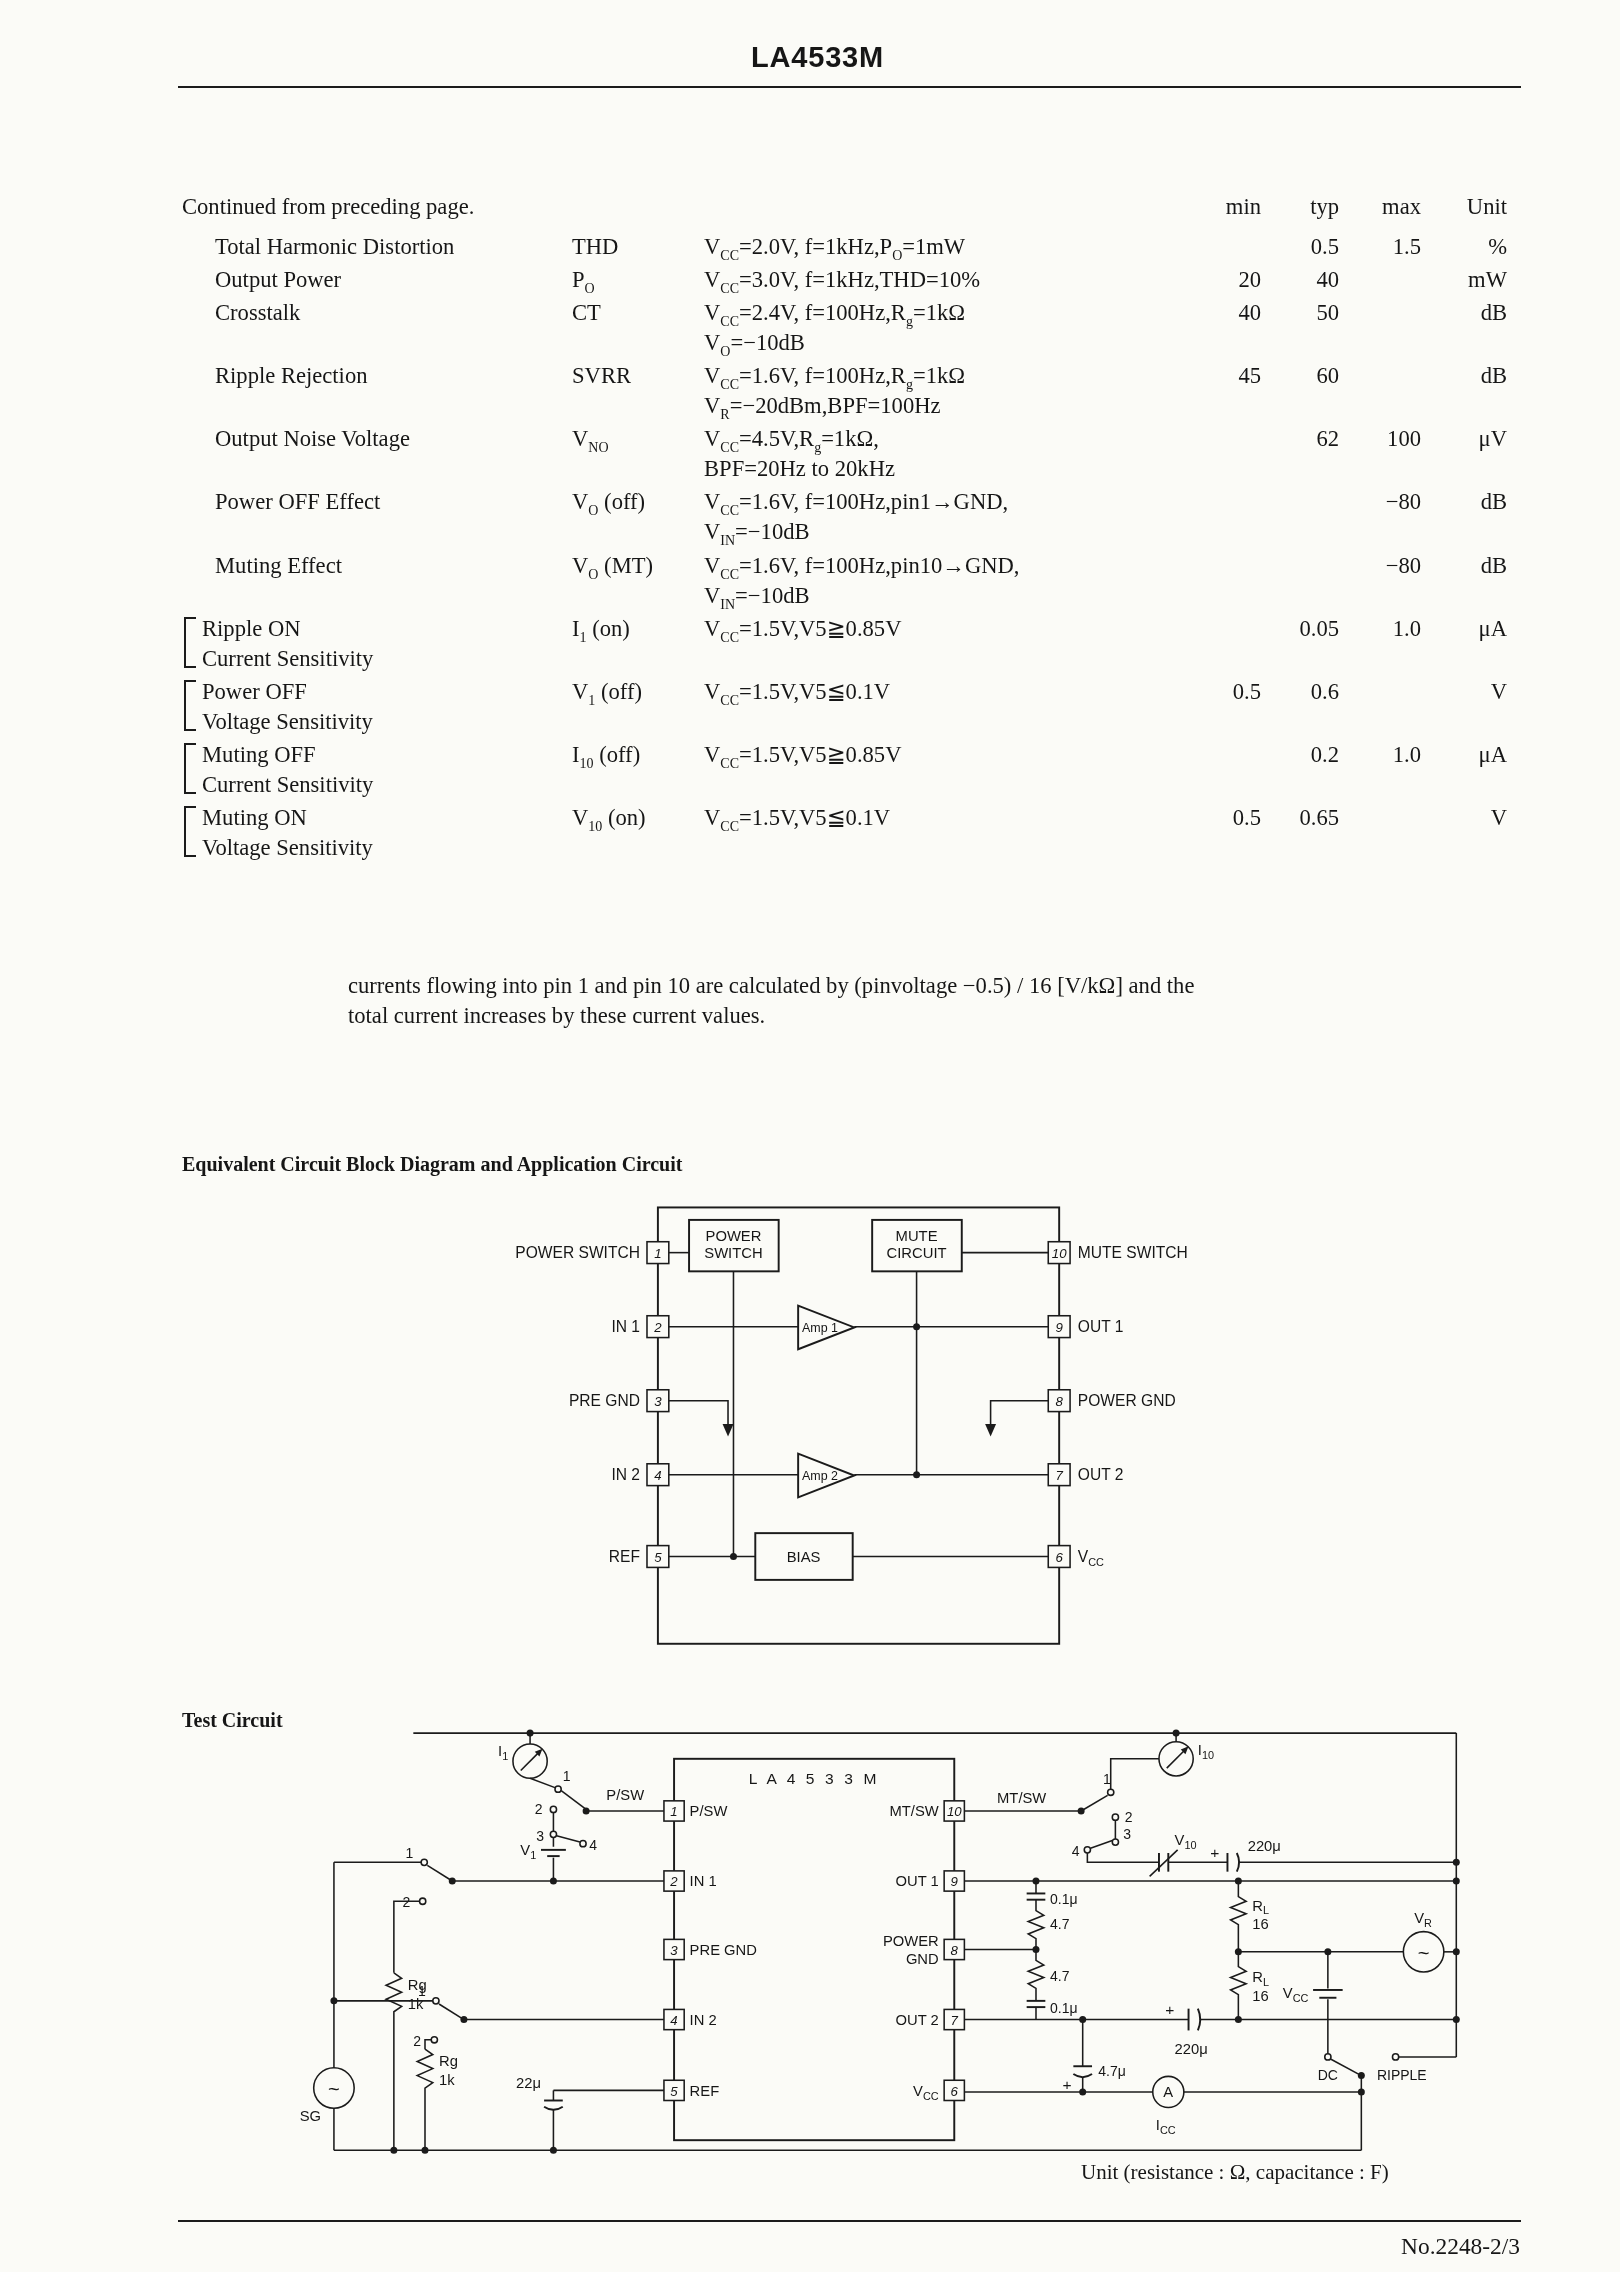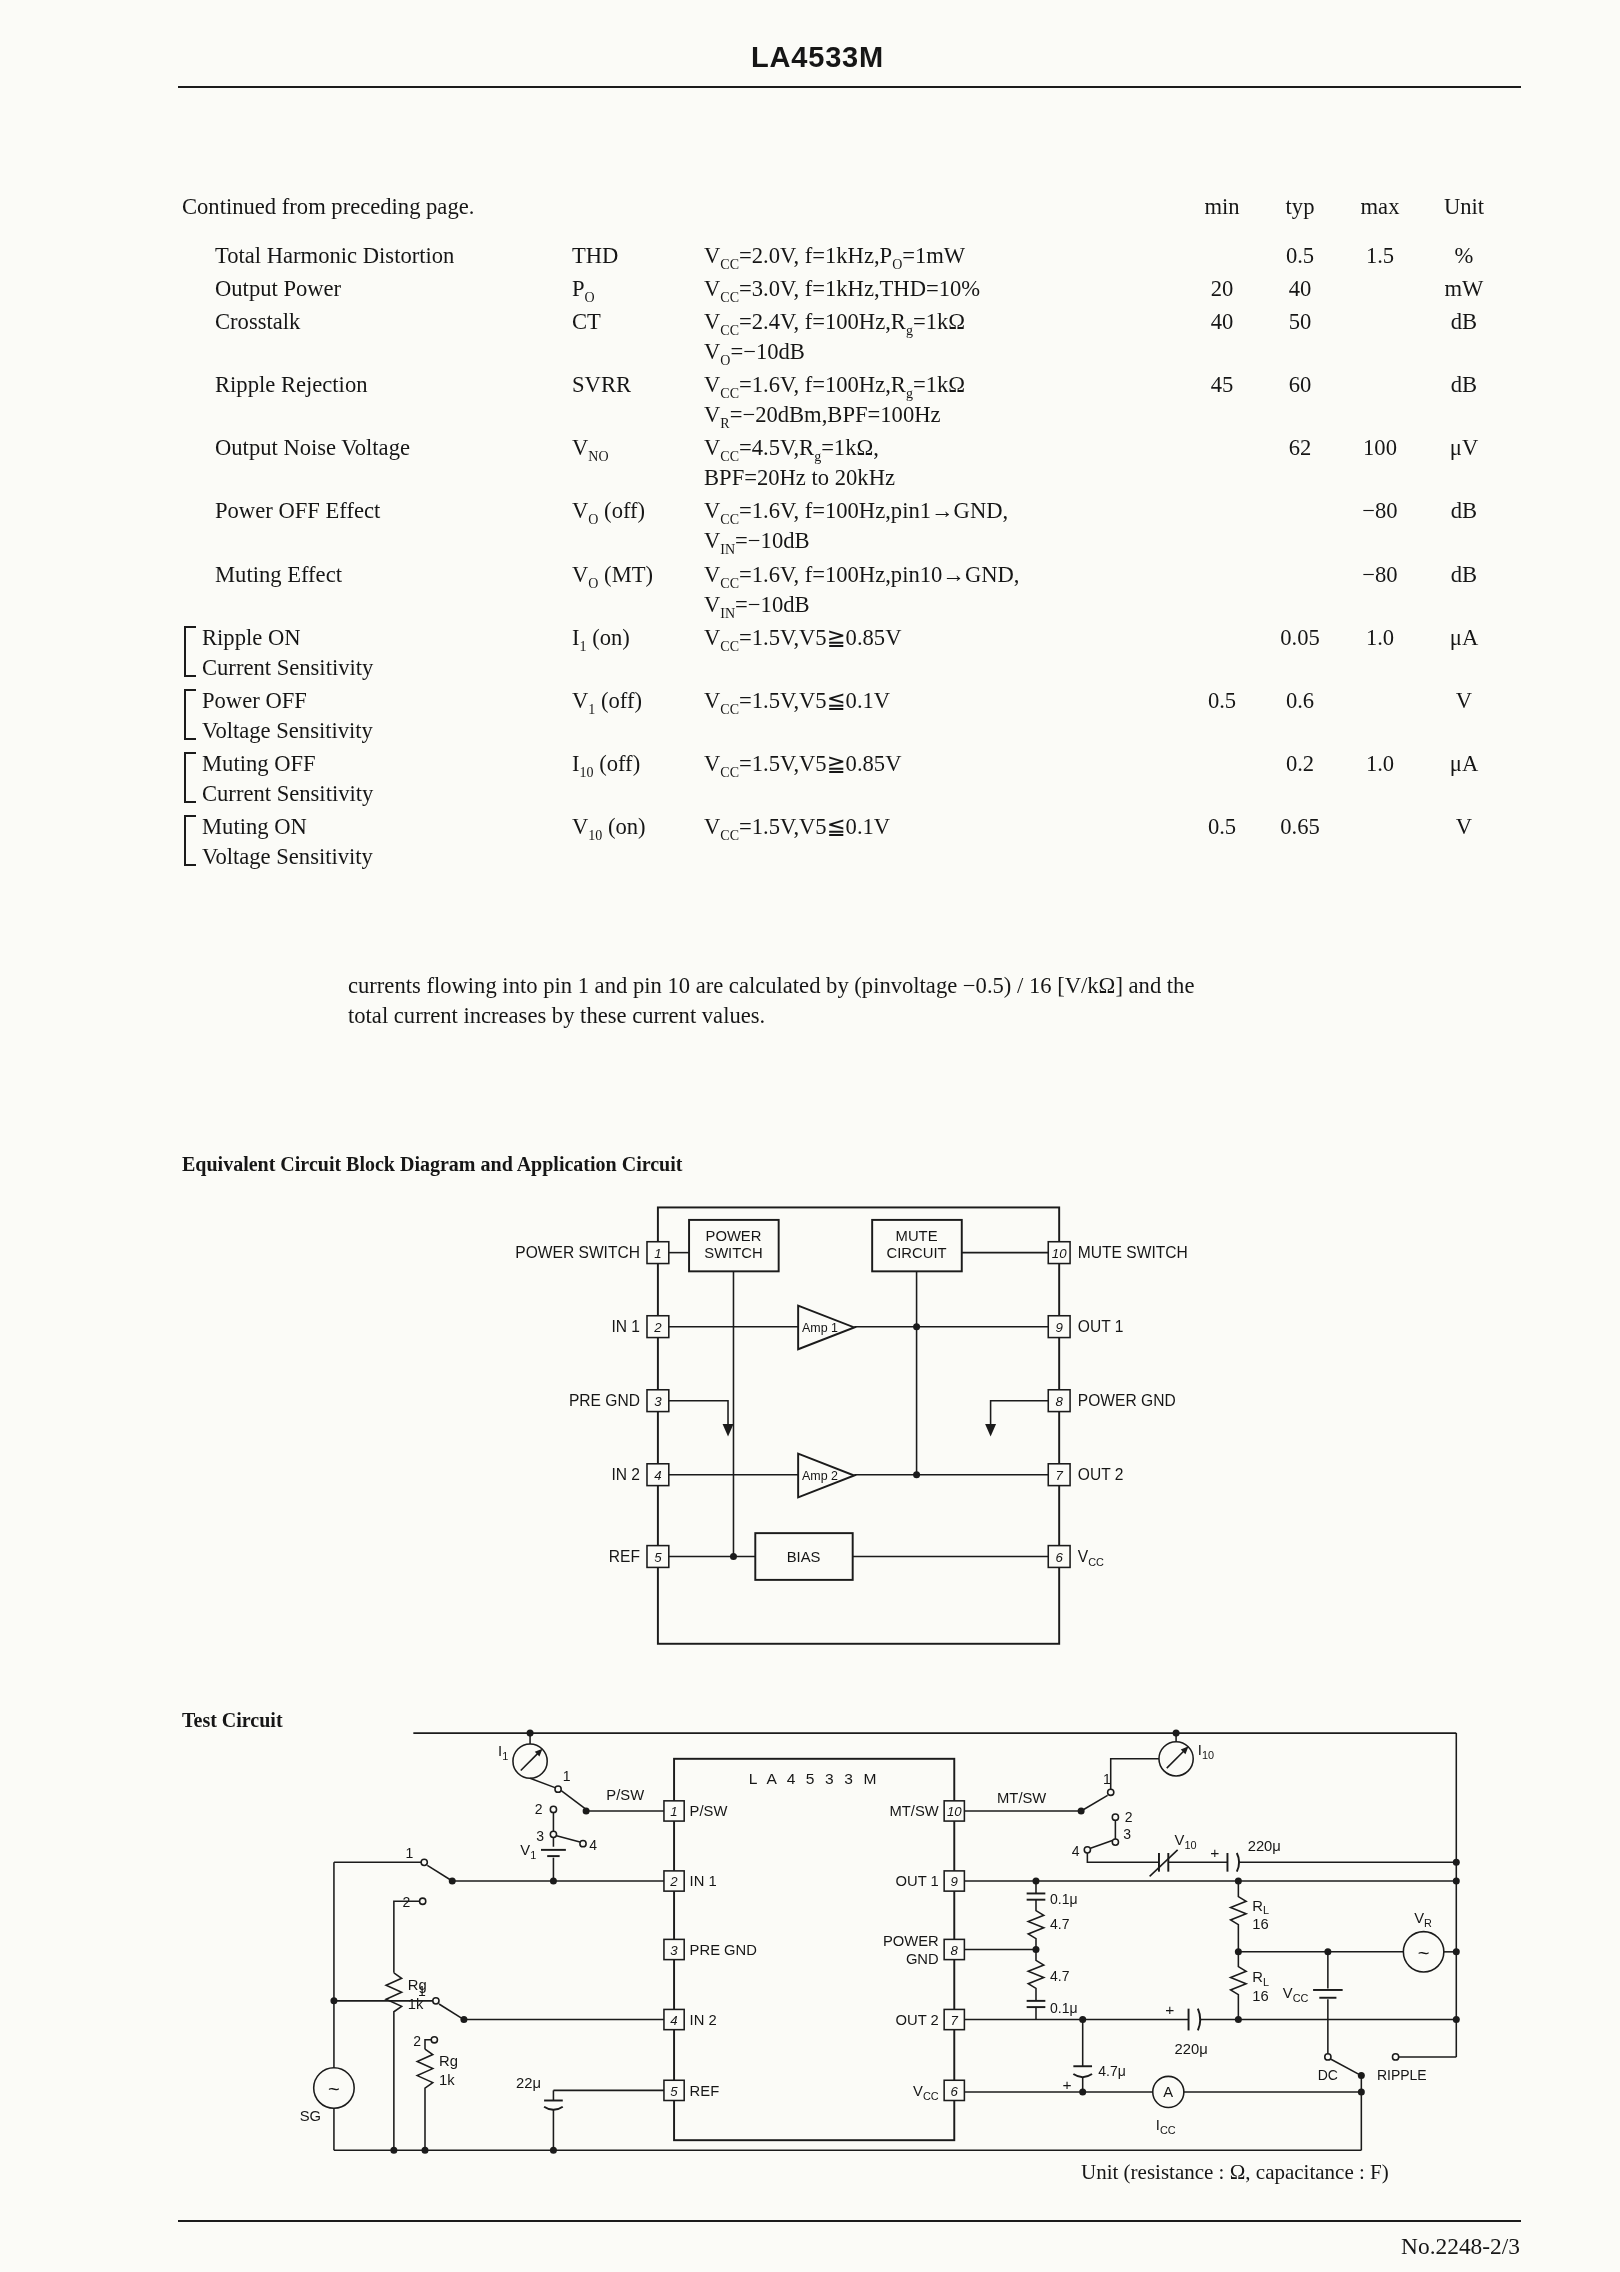--- a/index.html
+++ b/index.html
@@ -10,27 +10,27 @@
          font-weight:600;font-size:29px;letter-spacing:0.8px;margin-left:7px;}
   .rule{height:2.3px;background:#1b1b1b;}
   .rule1{top:86px;left:178px;width:1343px;}
   .rule2{top:2220px;left:178px;width:1343px;}
   .footer{top:2233px;left:1285px;width:235px;text-align:right;font-size:23.4px;}
 
   
   .spec{top:192px;left:182px;width:1332px;font-size:22.6px;line-height:30px;}
   .trow{display:grid;grid-template-columns:390px 132px 479px 78px 78px 82px 86px;
         align-items:start;margin-bottom:3.1px;}
-  .thead{margin-bottom:19px;font-family:Liberation Serif, serif;}
+  .thead{margin-bottom:10px;font-family:Liberation Serif, serif;}
   .cell{}
   .cname{padding-left:33px;}
   .cname.bracketed{position:relative;padding-left:20px;}
   .bracket{position:absolute;left:2.3px;top:3.1px;bottom:5.5px;width:9.3px;
            border-left:2.3px solid #1b1b1b;border-top:2.3px solid #1b1b1b;border-bottom:2.3px solid #1b1b1b;}
-  .cnum,.cunit{text-align:center;}
+  .cnum,.cunit{text-align:right;}
   .intro{grid-column:1/4;}
   sub{font-size:0.62em;line-height:0;}
 
   
   .note{top:971px;left:284px;width:1137px;font-size:22.6px;line-height:30px;}
   .note .cont{margin-left:64px;}
 
   
   .h1{font-weight:700;font-size:20px;}
   .hbd{top:1153px;left:182px;}

